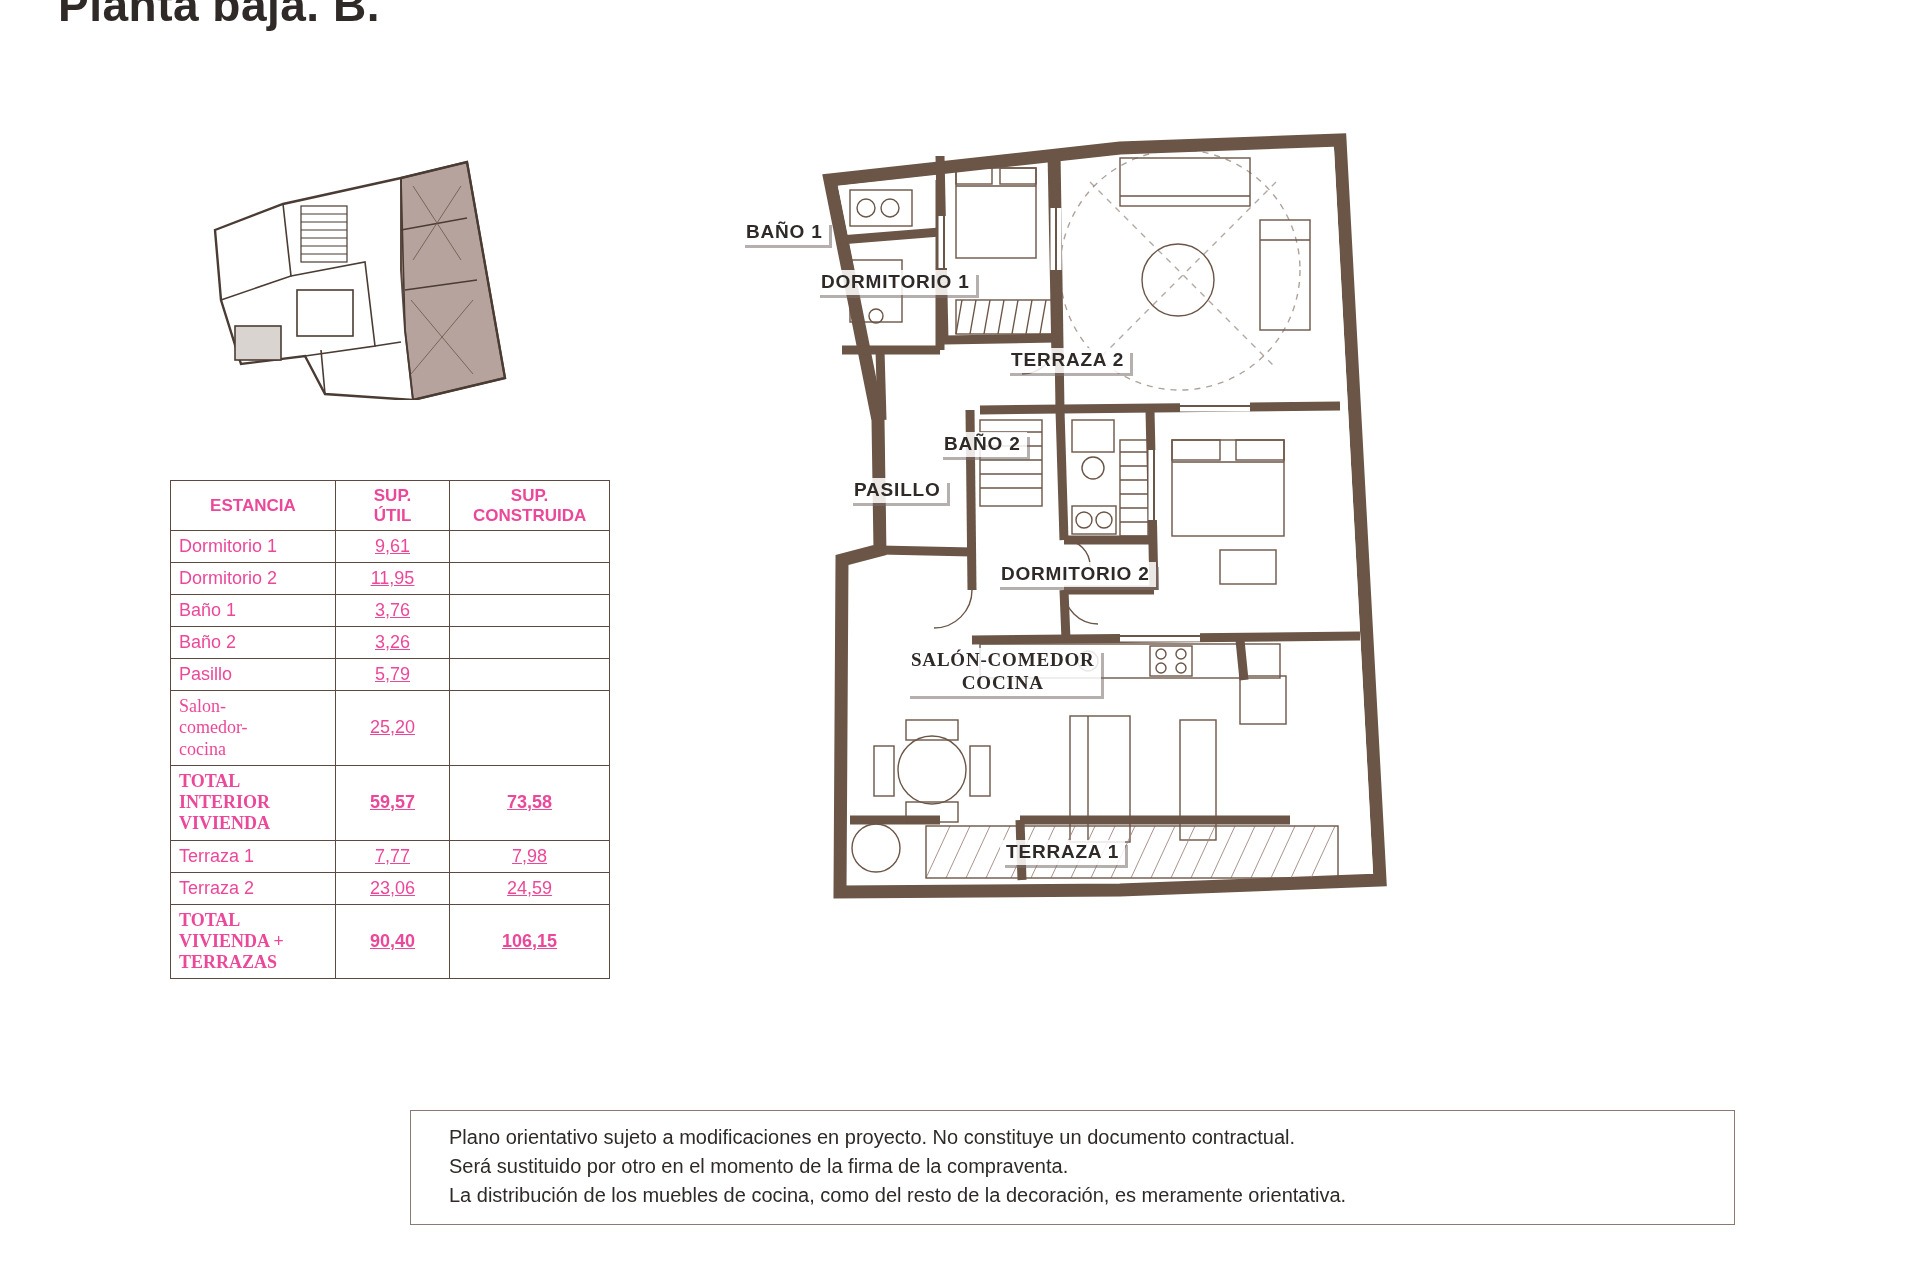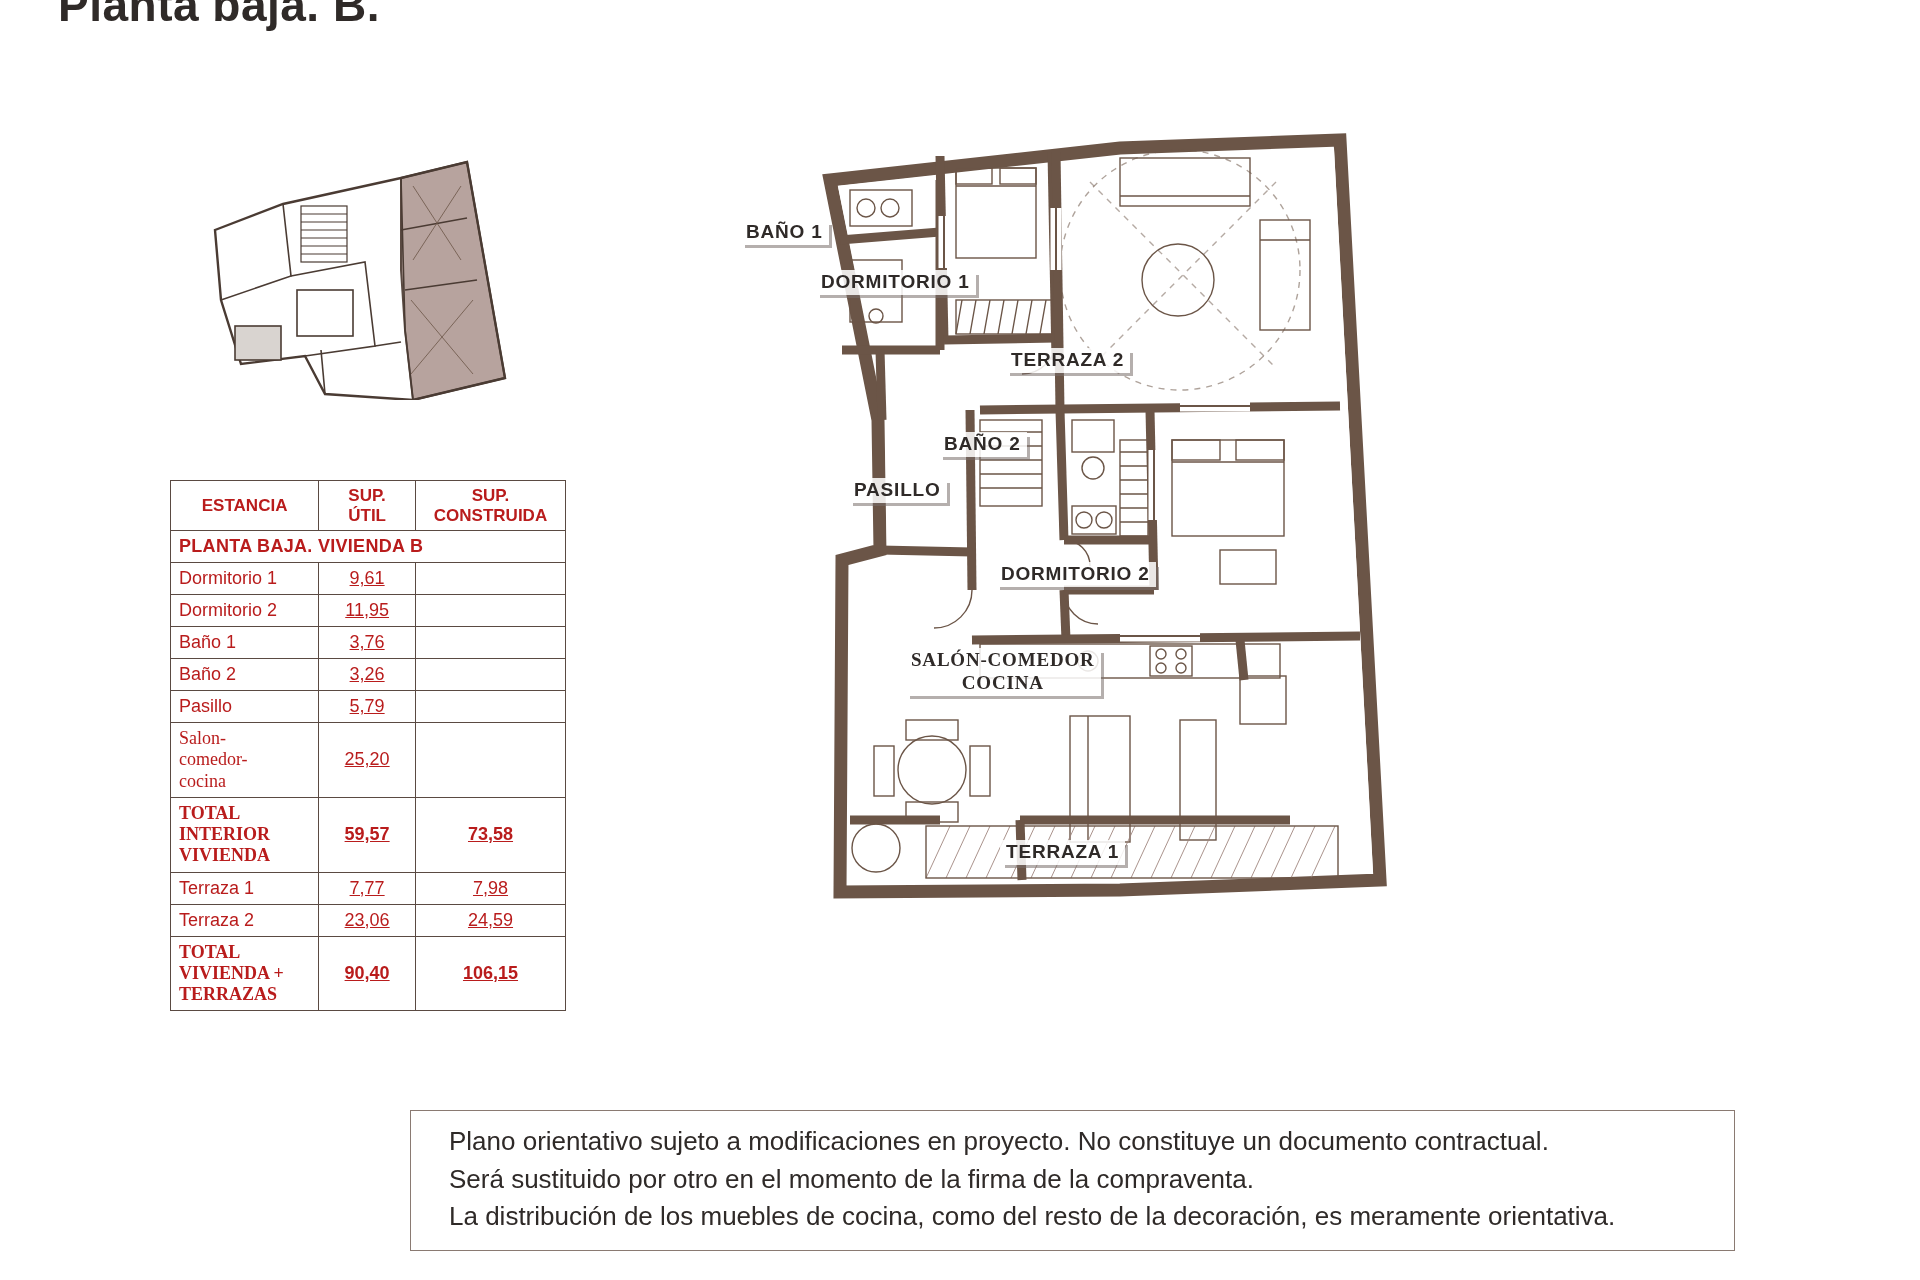--- a/index.html
+++ b/index.html
@@ -35,24 +35,24 @@
     top: 150px;
     width: 320px;
     height: 250px;
   }
 
   
   #areas-table {
     position: absolute;
     left: 170px;
     top: 480px;
-    width: 396px;
+    width: 440px;
     border-collapse: collapse;
     font-size: 18px;
-    color: #b91c1c;
+    color: #ec4899;
   }
   #areas-table td, #areas-table th {
     border: 1px solid #5a4a42;
     padding: 5px 8px;
     vertical-align: middle;
   }
   #areas-table th {
     font-weight: 700;
     text-align: center;
     font-size: 17px;
@@ -100,21 +100,21 @@
 
   
   #disclaimer {
     position: absolute;
     left: 410px;
     top: 1110px;
     width: 1325px;
     border: 1px solid #8a7a72;
     padding: 12px 16px 14px 38px;
     box-sizing: border-box;
-    font-size: 26px;
+    font-size: 20px;
     line-height: 1.45;
     color: #2f2a28;
   }
   #disclaimer div { white-space: nowrap; }
 </style>
 </head>
 <body>
 
 <div id="page-title">Planta baja. B.</div>
 
@@ -157,23 +157,20 @@
         <span>SUP.</span><br>
         <span>ÚTIL</span>
       </th>
       <th class="col-const">
         <span>SUP.</span><br>
         <span>CONSTRUIDA</span>
       </th>
     </tr>
   </thead>
   <tbody>
-    <tr class="row-section">
-      <td colspan="3">PLANTA BAJA.    VIVIENDA B</td>
-    </tr>
     <tr>
       <td>Dormitorio 1</td>
       <td class="cell-center">9,61</td>
       <td class="cell-center"></td>
     </tr>
     <tr>
       <td>Dormitorio 2</td>
       <td class="cell-center">11,95</td>
       <td class="cell-center"></td>
     </tr>

